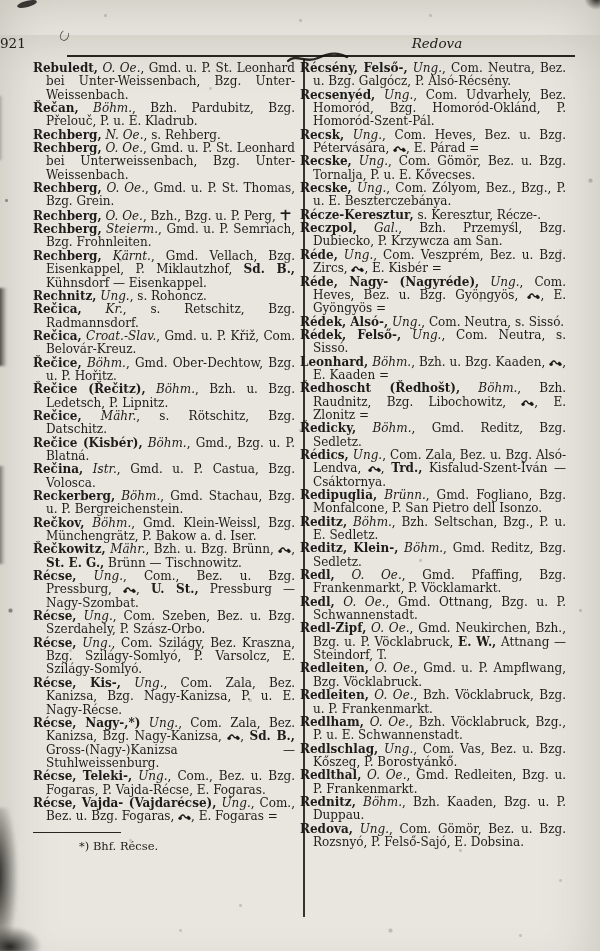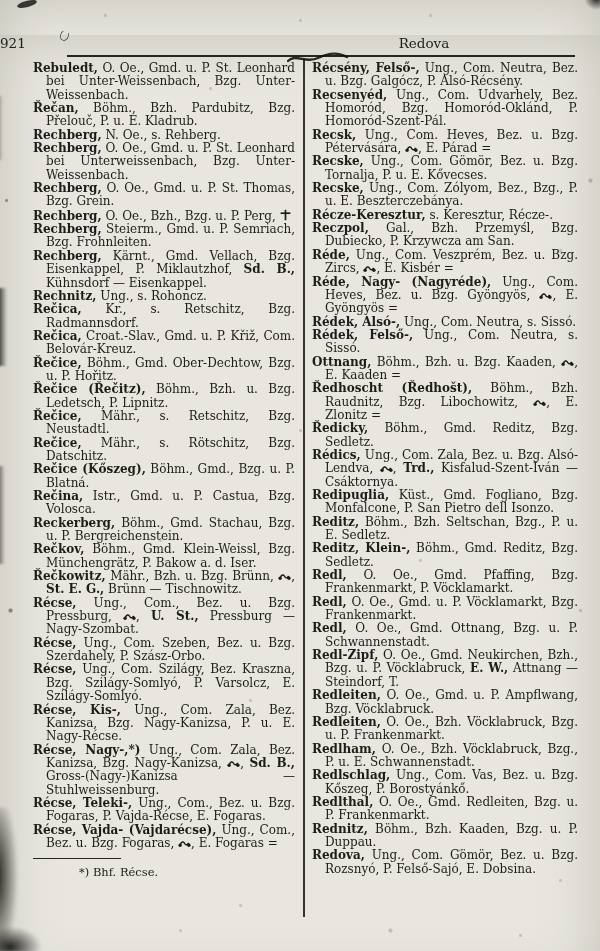--- a/index.html
+++ b/index.html
@@ -8,30 +8,30 @@
     position:relative;width:600px;height:951px;overflow:hidden;
     background:#e8e6df;
     box-shadow:inset 0 0 55px rgba(110,105,90,.30);
     font-family:"DejaVu Serif","Liberation Serif",serif;
     color:#1d1c1a;
   }
   
   .hdr{position:absolute;top:35px;font-size:13.5px;transform:translateX(-50%);white-space:nowrap;}
   .hdr.left{left:150px;}
   .hdr.page{left:300px;}
-  .hdr.right{left:424px;}
+  .hdr.right{left:437px;font-style:italic;}
   .headrule{position:absolute;top:55px;left:67px;width:508px;height:1.6px;background:#26251f;}
   
   .col{position:absolute;top:62px;font-size:12px;line-height:13.35px;text-align:justify;}
   .col.left{left:33px;width:262px;}
-  .col.right{left:312px;width:266px;}
+  .col.right{left:300px;width:266px;}
   .divider{position:absolute;left:303px;top:59px;width:1.6px;height:858px;background:#35342e;}
   .entry{margin:0;padding-left:13px;text-indent:-13px;}
   .hw{font-weight:bold;}
-  .reg{}
+  .reg{font-style:italic;}
   .icn{display:inline-block;vertical-align:-1px;}
   
   .footnotes{margin-top:8px;}
   .fnrule{width:88px;height:1.2px;background:#26251f;margin:0 0 6px 0;}
   .fn{margin:0;padding-left:46px;font-size:11.5px;line-height:14px;text-align:left;}
   
   .art{position:absolute;pointer-events:none;}
   .tl{left:17px;top:1px;width:20px;height:6px;background:#1b1b17;transform:rotate(-14deg);border-radius:45%;opacity:.85;}
   .m6{left:60px;top:30px;width:7px;height:9px;border:1.8px solid #2a2a24;border-radius:50%;border-top-color:transparent;transform:rotate(22deg);opacity:.75;}
   .tr{left:584px;top:-4px;width:18px;height:14px;background:radial-gradient(ellipse at 70% 20%,rgba(18,18,14,.9),rgba(18,18,14,0) 70%);}
@@ -83,23 +83,22 @@
             <path d="M5.5,0.8 V11.2" stroke="#1d1c1a" stroke-width="1.7"></path>
             <path d="M0.6,4.2 H10.4" stroke="#1d1c1a" stroke-width="1.7"></path>
           </svg></p>
         <p class="entry"><span class="hw">Rechberg,</span><span class="reg"> Steierm.</span><span class="tx">, Gmd. u. P. Semriach, Bzg. Frohnleiten.</span></p>
         <p class="entry"><span class="hw">Rechberg,</span><span class="reg"> Kärnt.</span><span class="tx">, Gmd. Vellach, Bzg. Eisenkappel, P. Miklautzhof, </span><span class="hw">Sd. B.,</span><span class="tx"> Kühnsdorf — Eisenkappel.</span></p>
         <p class="entry"><span class="hw">Rechnitz,</span><span class="reg"> Ung.</span><span class="tx">, s. Rohoncz.</span></p>
         <p class="entry"><span class="hw">Rečica,</span><span class="reg"> Kr.</span><span class="tx">, s. Retschitz, Bzg. Radmannsdorf.</span></p>
         <p class="entry"><span class="hw">Rečica,</span><span class="reg"> Croat.-Slav.</span><span class="tx">, Gmd. u. P. Křiž, Com. Belovár-Kreuz.</span></p>
         <p class="entry"><span class="hw">Řečice,</span><span class="reg"> Böhm.</span><span class="tx">, Gmd. Ober-Dechtow, Bzg. u. P. Hořitz.</span></p>
         <p class="entry"><span class="hw">Řečice (Řečitz),</span><span class="reg"> Böhm.</span><span class="tx">, Bzh. u. Bzg. Ledetsch, P. Lipnitz.</span></p>
-        <p class="entry"><span class="hw">Řečice,</span><span class="reg"> Mähr.</span><span class="tx">, s. Retschitz, Bzg. Neustadtl.</span></p>
         <p class="entry"><span class="hw">Rečice,</span><span class="reg"> Mähr.</span><span class="tx">, s. Rötschitz, Bzg. Datschitz.</span></p>
-        <p class="entry"><span class="hw">Rečice (Kőszeg),</span><span class="reg"> Böhm.</span><span class="tx">, Gmd., Bzg. u. P. Blatná.</span></p>
+        <p class="entry"><span class="hw">Rečice (Kisbér),</span><span class="reg"> Böhm.</span><span class="tx">, Gmd., Bzg. u. P. Blatná.</span></p>
         <p class="entry"><span class="hw">Rečina,</span><span class="reg"> Istr.</span><span class="tx">, Gmd. u. P. Castua, Bzg. Volosca.</span></p>
         <p class="entry"><span class="hw">Reckerberg,</span><span class="reg"> Böhm.</span><span class="tx">, Gmd. Stachau, Bzg. u. P. Bergreichenstein.</span></p>
         <p class="entry"><span class="hw">Rečkov,</span><span class="reg"> Böhm.</span><span class="tx">, Gmd. Klein-Weissl, Bzg. Münchengrätz, P. Bakow a. d. Iser.</span></p>
         <p class="entry"><span class="hw">Řečkowitz,</span><span class="reg"> Mähr.</span><span class="tx">, Bzh. u. Bzg. Brünn, </span><svg class="icn" width="13" height="9" viewBox="0 0 13 9">
             <circle cx="2.1" cy="6.2" r="1.7" fill="#1d1c1a"></circle>
             <circle cx="10.9" cy="6.2" r="1.7" fill="#1d1c1a"></circle>
             <path d="M2.1,6.2 C3.1,2.5 5.6,2.1 6.5,4.2 C7.3,6.0 8.8,6.4 9.8,4.9 C10.4,3.9 10.9,4.5 10.9,6.2" fill="none" stroke="#1d1c1a" stroke-width="1.4"></path>
           </svg><span class="tx">, </span><span class="hw">St. E. G.,</span><span class="tx"> Brünn — Tischnowitz.</span></p>
         <p class="entry"><span class="hw">Récse,</span><span class="reg"> Ung.</span><span class="tx">, Com., Bez. u. Bzg. Pressburg, </span><svg class="icn" width="13" height="9" viewBox="0 0 13 9">
             <circle cx="2.1" cy="6.2" r="1.7" fill="#1d1c1a"></circle>
@@ -146,41 +145,40 @@
             <circle cx="10.9" cy="6.2" r="1.7" fill="#1d1c1a"></circle>
             <path d="M2.1,6.2 C3.1,2.5 5.6,2.1 6.5,4.2 C7.3,6.0 8.8,6.4 9.8,4.9 C10.4,3.9 10.9,4.5 10.9,6.2" fill="none" stroke="#1d1c1a" stroke-width="1.4"></path>
           </svg><span class="tx">, E. Kisbér =</span></p>
         <p class="entry"><span class="hw">Réde, Nagy- (Nagyréde),</span><span class="reg"> Ung.</span><span class="tx">, Com. Heves, Bez. u. Bzg. Gyöngyös, </span><svg class="icn" width="13" height="9" viewBox="0 0 13 9">
             <circle cx="2.1" cy="6.2" r="1.7" fill="#1d1c1a"></circle>
             <circle cx="10.9" cy="6.2" r="1.7" fill="#1d1c1a"></circle>
             <path d="M2.1,6.2 C3.1,2.5 5.6,2.1 6.5,4.2 C7.3,6.0 8.8,6.4 9.8,4.9 C10.4,3.9 10.9,4.5 10.9,6.2" fill="none" stroke="#1d1c1a" stroke-width="1.4"></path>
           </svg><span class="tx">, E. Gyöngyös =</span></p>
         <p class="entry"><span class="hw">Rédek, Alsó-,</span><span class="reg"> Ung.</span><span class="tx">, Com. Neutra, s. Sissó.</span></p>
         <p class="entry"><span class="hw">Rédek, Felső-,</span><span class="reg"> Ung.</span><span class="tx">, Com. Neutra, s. Sissó.</span></p>
-        <p class="entry"><span class="hw">Ottnang,</span><span class="reg"> Böhm.</span><span class="tx">, Bzh. u. Bzg. Kaaden, </span><svg class="icn" width="13" height="9" viewBox="0 0 13 9">
+        <p class="entry"><span class="hw">Leonhard,</span><span class="reg"> Böhm.</span><span class="tx">, Bzh. u. Bzg. Kaaden, </span><svg class="icn" width="13" height="9" viewBox="0 0 13 9">
             <circle cx="2.1" cy="6.2" r="1.7" fill="#1d1c1a"></circle>
             <circle cx="10.9" cy="6.2" r="1.7" fill="#1d1c1a"></circle>
             <path d="M2.1,6.2 C3.1,2.5 5.6,2.1 6.5,4.2 C7.3,6.0 8.8,6.4 9.8,4.9 C10.4,3.9 10.9,4.5 10.9,6.2" fill="none" stroke="#1d1c1a" stroke-width="1.4"></path>
           </svg><span class="tx">, E. Kaaden =</span></p>
         <p class="entry"><span class="hw">Ředhoscht (Ředhošt),</span><span class="reg"> Böhm.</span><span class="tx">, Bzh. Raudnitz, Bzg. Libochowitz, </span><svg class="icn" width="13" height="9" viewBox="0 0 13 9">
             <circle cx="2.1" cy="6.2" r="1.7" fill="#1d1c1a"></circle>
             <circle cx="10.9" cy="6.2" r="1.7" fill="#1d1c1a"></circle>
             <path d="M2.1,6.2 C3.1,2.5 5.6,2.1 6.5,4.2 C7.3,6.0 8.8,6.4 9.8,4.9 C10.4,3.9 10.9,4.5 10.9,6.2" fill="none" stroke="#1d1c1a" stroke-width="1.4"></path>
           </svg><span class="tx">, E. Zlonitz =</span></p>
         <p class="entry"><span class="hw">Ředicky,</span><span class="reg"> Böhm.</span><span class="tx">, Gmd. Reditz, Bzg. Sedletz.</span></p>
         <p class="entry"><span class="hw">Rédics,</span><span class="reg"> Ung.</span><span class="tx">, Com. Zala, Bez. u. Bzg. Alsó-Lendva, </span><svg class="icn" width="13" height="9" viewBox="0 0 13 9">
             <circle cx="2.1" cy="6.2" r="1.7" fill="#1d1c1a"></circle>
             <circle cx="10.9" cy="6.2" r="1.7" fill="#1d1c1a"></circle>
             <path d="M2.1,6.2 C3.1,2.5 5.6,2.1 6.5,4.2 C7.3,6.0 8.8,6.4 9.8,4.9 C10.4,3.9 10.9,4.5 10.9,6.2" fill="none" stroke="#1d1c1a" stroke-width="1.4"></path>
           </svg><span class="tx">, </span><span class="hw">Trd.,</span><span class="tx"> Kisfalud-Szent-Iván — Csáktornya.</span></p>
-        <p class="entry"><span class="hw">Redipuglia,</span><span class="reg"> Küst.</span><span class="tx">, Gmd. Fogliano, Bzg. Monfalcone, P. San Pietro dell Isonzo.</span></p>
+        <p class="entry"><span class="hw">Redipuglia,</span><span class="reg"> Brünn.</span><span class="tx">, Gmd. Fogliano, Bzg. Monfalcone, P. San Pietro dell Isonzo.</span></p>
         <p class="entry"><span class="hw">Reditz,</span><span class="reg"> Böhm.</span><span class="tx">, Bzh. Seltschan, Bzg., P. u. E. Sedletz.</span></p>
         <p class="entry"><span class="hw">Reditz, Klein-,</span><span class="reg"> Böhm.</span><span class="tx">, Gmd. Reditz, Bzg. Sedletz.</span></p>
         <p class="entry"><span class="hw">Redl,</span><span class="reg"> O. Oe.</span><span class="tx">, Gmd. Pfaffing, Bzg. Frankenmarkt, P. Vöcklamarkt.</span></p>
-        <p class="entry"><span class="hw">Redl,</span><span class="reg"> O. Oe.</span><span class="tx">, Gmd. u. P. Vöcklamarkt, Bzg. Frankenmarkt.</span></p>
         <p class="entry"><span class="hw">Redl,</span><span class="reg"> O. Oe.</span><span class="tx">, Gmd. Ottnang, Bzg. u. P. Schwannenstadt.</span></p>
         <p class="entry"><span class="hw">Redl-Zipf,</span><span class="reg"> O. Oe.</span><span class="tx">, Gmd. Neukirchen, Bzh., Bzg. u. P. Vöcklabruck, </span><span class="hw">E. W.,</span><span class="tx"> Attnang — Steindorf, T.</span></p>
         <p class="entry"><span class="hw">Redleiten,</span><span class="reg"> O. Oe.</span><span class="tx">, Gmd. u. P. Ampflwang, Bzg. Vöcklabruck.</span></p>
         <p class="entry"><span class="hw">Redleiten,</span><span class="reg"> O. Oe.</span><span class="tx">, Bzh. Vöcklabruck, Bzg. u. P. Frankenmarkt.</span></p>
         <p class="entry"><span class="hw">Redlham,</span><span class="reg"> O. Oe.</span><span class="tx">, Bzh. Vöcklabruck, Bzg., P. u. E. Schwannenstadt.</span></p>
         <p class="entry"><span class="hw">Redlschlag,</span><span class="reg"> Ung.</span><span class="tx">, Com. Vas, Bez. u. Bzg. Kőszeg, P. Borostyánkő.</span></p>
         <p class="entry"><span class="hw">Redlthal,</span><span class="reg"> O. Oe.</span><span class="tx">, Gmd. Redleiten, Bzg. u. P. Frankenmarkt.</span></p>
         <p class="entry"><span class="hw">Rednitz,</span><span class="reg"> Böhm.</span><span class="tx">, Bzh. Kaaden, Bzg. u. P. Duppau.</span></p>
         <p class="entry"><span class="hw">Redova,</span><span class="reg"> Ung.</span><span class="tx">, Com. Gömör, Bez. u. Bzg. Rozsnyó, P. Felső-Sajó, E. Dobsina.</span></p>
       </div>

